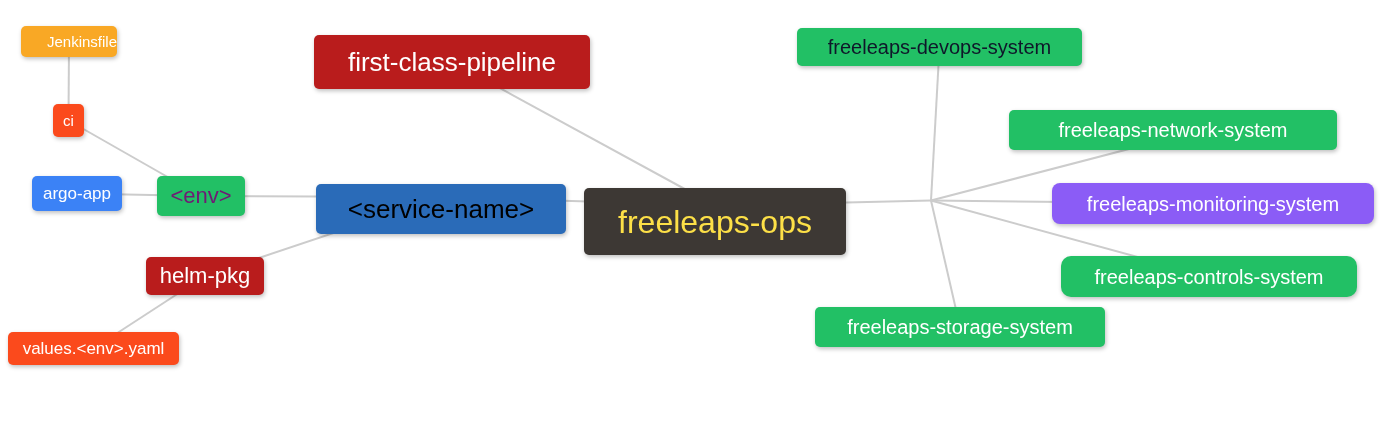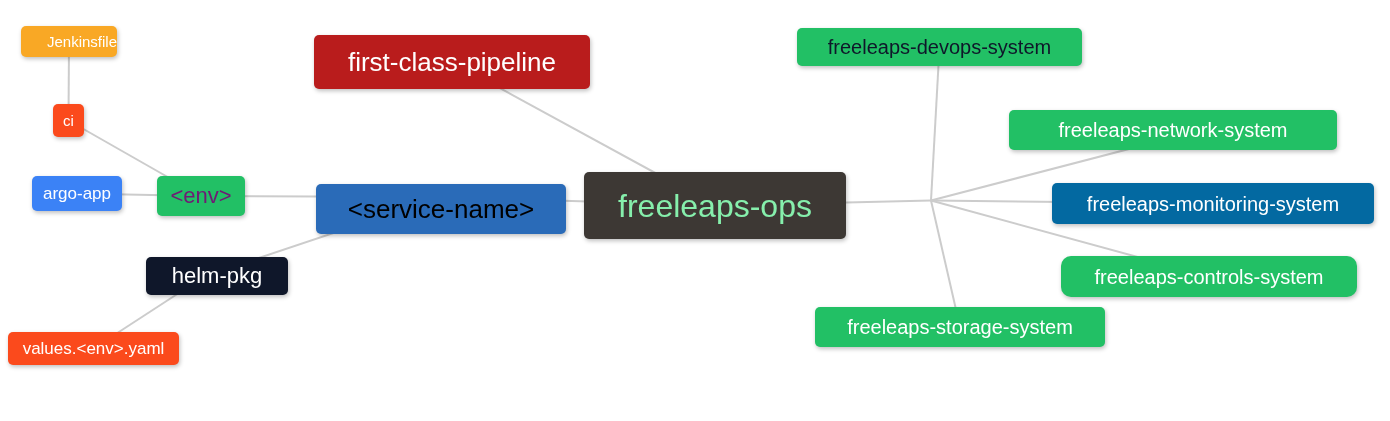--- a/index.html
+++ b/index.html
@@ -61,54 +61,54 @@
       <line x1="452" y1="62" x2="715" y2="205.5" stroke="#cccccc" stroke-width="2"></line>
       <line x1="441" y1="197" x2="715" y2="205.5" stroke="#cccccc" stroke-width="2"></line>
       <line x1="715" y1="205.5" x2="931" y2="200.5" stroke="#cccccc" stroke-width="2"></line>
       <line x1="931" y1="200.5" x2="939.5" y2="47" stroke="#cccccc" stroke-width="2"></line>
       <line x1="931" y1="200.5" x2="1202" y2="130" stroke="#cccccc" stroke-width="2"></line>
       <line x1="931" y1="200.5" x2="1213" y2="203.5" stroke="#cccccc" stroke-width="2"></line>
       <line x1="931" y1="200.5" x2="1209" y2="276.5" stroke="#cccccc" stroke-width="2"></line>
       <line x1="931" y1="200.5" x2="960" y2="327" stroke="#cccccc" stroke-width="2"></line>
     </svg>
   <div class="nodes-layer">
-      <div class="node" style="left: 584px; top: 172px; width: 262px; height: 67px; background: rgb(61, 56, 52); font-size: 32px; color: #86efac;">
+      <div class="node" style="left: 584px; top: 188px; width: 262px; height: 67px; background: rgb(61, 56, 52); font-size: 32px; color: #fde047;">
         <span>freeleaps-ops</span>
       </div>
       <div class="node" style="left: 314px; top: 35px; width: 276px; height: 54px; background: #b91c1c; font-size: 26px; color: rgb(255, 255, 255);">
         <span>first-class-pipeline</span>
       </div>
       <div class="node" style="left: 316px; top: 172px; width: 250px; height: 50px; background: rgb(42, 107, 184); font-size: 26px; color: #000000; margin-top: 12px;">
         <span>&lt;service-name&gt;</span>
       </div>
       <div class="node" style="left: 157px; top: 176px; width: 88px; height: 40px; background: rgb(34, 192, 101); font-size: 22px; color: #701a75;">
         <span>&lt;env&gt;</span>
       </div>
-      <div class="node" style="left: 146px; top: 257px; width: 142px; height: 38px; background: #0f172a; font-size: 22px; color: rgb(255, 255, 255);">
+      <div class="node" style="left: 146px; top: 257px; width: 118px; height: 38px; background: #b91c1c; font-size: 22px; color: rgb(255, 255, 255);">
         <span>helm-pkg</span>
       </div>
       <div class="node" style="left: 53px; top: 104px; width: 31px; height: 33px; background: rgb(251, 74, 28); font-size: 15px; color: rgb(255, 255, 255);">
         <span>ci</span>
       </div>
       <div class="node" style="left: 21px; top: 26px; width: 96px; height: 31px; background: rgb(249, 168, 37); font-size: 15px; color: rgb(255, 255, 255); justify-content: flex-end;">
         <span>Jenkinsfile</span>
       </div>
       <div class="node" style="left: 32px; top: 176px; width: 90px; height: 35px; background: #3b82f6; font-size: 17px; color: rgb(255, 255, 255); text-align: right;">
         <span>argo-app</span>
       </div>
       <div class="node" style="left: 8px; top: 332px; width: 171px; height: 33px; background: rgb(251, 74, 28); font-size: 17px; color: rgb(255, 255, 255); justify-content: center;">
         <span>values.&lt;env&gt;.yaml</span>
       </div>
       <div class="node" style="left: 797px; top: 28px; width: 285px; height: 38px; background: rgb(34, 192, 101); font-size: 20px; color: #0f172a;">
         <span>freeleaps-devops-system</span>
       </div>
       <div class="node" style="left: 1009px; top: 110px; width: 328px; height: 40px; background: rgb(34, 192, 101); font-size: 20px; color: rgb(255, 255, 255);">
         <span>freeleaps-network-system</span>
       </div>
-      <div class="node" style="left: 1052px; top: 183px; width: 322px; height: 41px; background: #0369a1; font-size: 20px; color: rgb(255, 255, 255);">
+      <div class="node" style="left: 1052px; top: 183px; width: 322px; height: 41px; background: #8b5cf6; font-size: 20px; color: rgb(255, 255, 255); border-radius: 8px;">
         <span>freeleaps-monitoring-system</span>
       </div>
       <div class="node" style="left: 1061px; top: 256px; width: 296px; height: 41px; background: rgb(34, 192, 101); font-size: 20px; color: rgb(255, 255, 255); border-radius: 10px;">
         <span>freeleaps-controls-system</span>
       </div>
       <div class="node" style="left: 815px; top: 307px; width: 290px; height: 40px; background: rgb(34, 192, 101); font-size: 20px; color: rgb(255, 255, 255);">
         <span>freeleaps-storage-system</span>
       </div>
     </div>
 </div>

